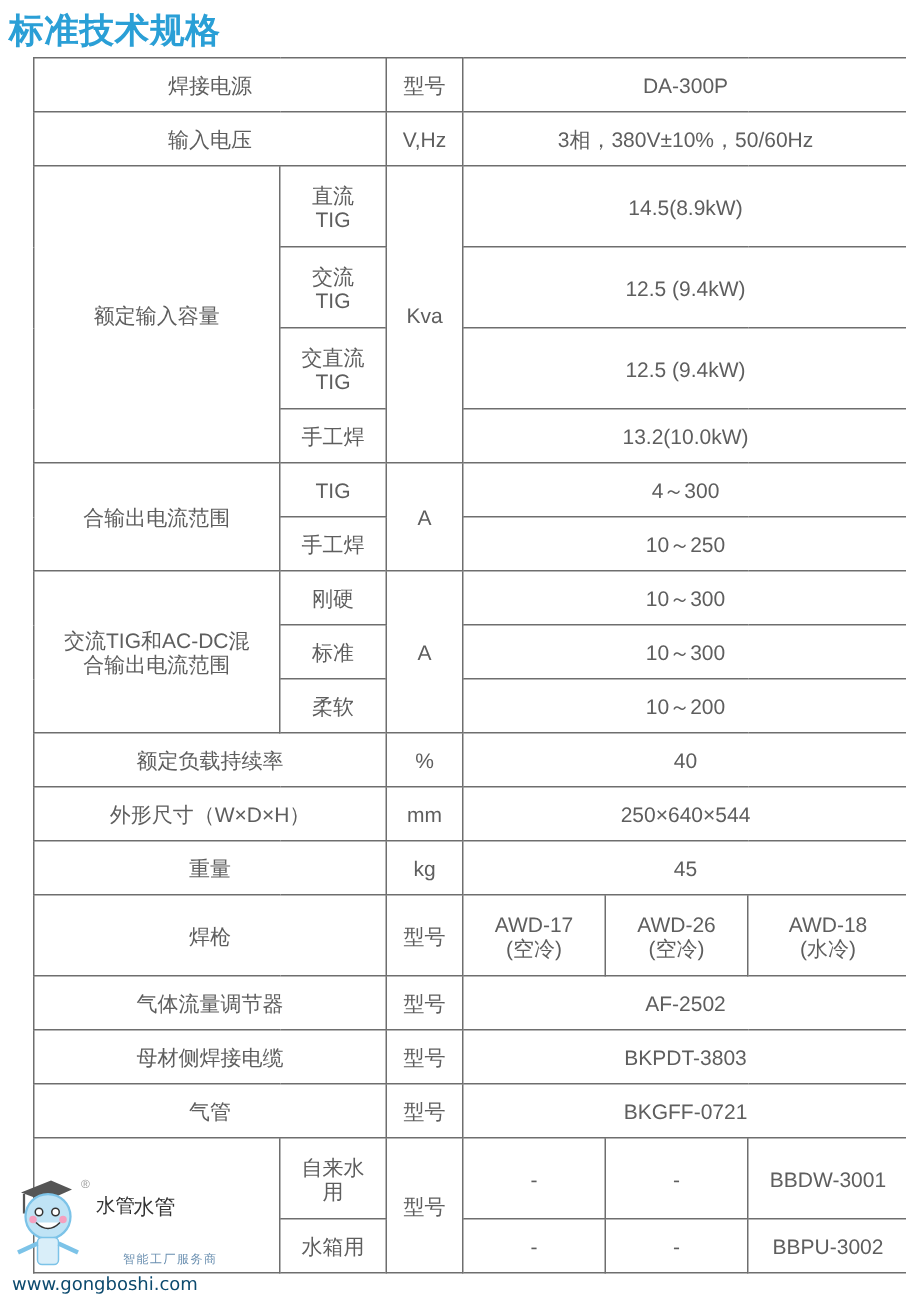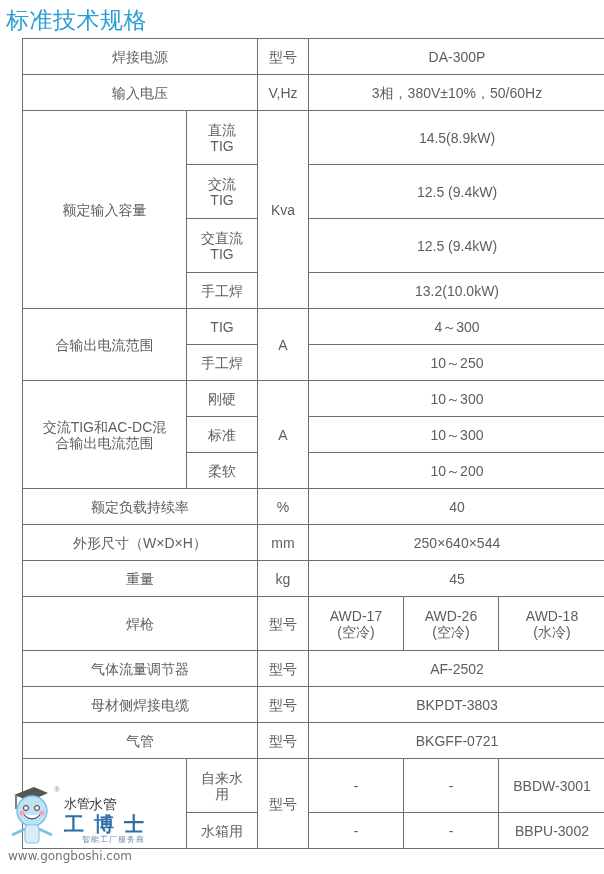--- a/index.html
+++ b/index.html
@@ -1,32 +1,32 @@
 <!DOCTYPE html>
 <html><head>
 <meta charset="utf-8">
 <style>
   html, body { margin:0; padding:0; background:#ffffff; }
   body { width:604px; height:874px; position:relative; overflow:hidden;
          font-family:"Liberation Sans","DejaVu Sans",sans-serif; color:#5a5a5a; }
   .title { position:absolute; left:6px; top:6px; font-size:23px; line-height:28px;
-           color:#2a9fd6; letter-spacing:0.5px; }
+           color:#2a9fd6; letter-spacing:0.5px;font-weight:bold; }
   table.spec { position:absolute; left:6px; top:38px; border-collapse:collapse;
                table-layout:fixed; width:583px;margin-left:16px; }
   table.spec td { border:1px solid #6e6e6e; text-align:center; vertical-align:middle;
                   font-size:14px; line-height:16px; padding:0; color:#5e5e5e; }
   .h36 { height:35px; }
   .h54 { height:53px; }
   .logo { position:absolute; left:8px; top:785px; width:150px; height:64px; }
   .logo .brand { position:absolute; left:56px; top:10px; font-size:13px; color:#333; }
   .logo .big { position:absolute; left:56px; top:26px; font-size:20px; font-weight:bold;
                color:#2f6fa8; letter-spacing:10px; font-family:"DejaVu Serif",serif; }
   .logo .sub { position:absolute; left:74px; top:49px; font-size:8px; color:#6a8fb0; letter-spacing:1px; }
   .logo .reg { position:absolute; left:46px; top:0px; font-size:8px; color:#999; }
-  .url { position:absolute; left:8px; top:849px; font-size:12px; color:#737373;
+  .url { position:absolute; left:8px; top:849px; font-size:12px; color:#0c4a6e;
          font-family:"DejaVu Sans",sans-serif; }
 </style>
 </head>
 <body>
 
 <div class="title">标准技术规格</div>
 
 <table class="spec">
   <colgroup>
     <col style="width:164px">
@@ -189,16 +189,15 @@
     <circle cx="29" cy="23" r="2.5" fill="#fff" stroke="#333" stroke-width="1"></circle>
     <circle cx="14" cy="28" r="2.5" fill="#f5a0c0"></circle>
     <circle cx="34" cy="28" r="2.5" fill="#f5a0c0"></circle>
     <path d="M16,30 Q24,38 32,30" fill="#fff" stroke="#333" stroke-width="1"></path>
     <rect x="17" y="40" width="14" height="18" rx="3" fill="#d9eef9" stroke="#7cc3e8"></rect>
     <path d="M17,44 L4,50" stroke="#7cc3e8" stroke-width="3"></path>
     <path d="M31,44 L44,50" stroke="#7cc3e8" stroke-width="3"></path>
   </svg>
   <span class="reg">®</span>
   <span class="brand">水管</span>
-  <span class="big">工博士</span>
   <span class="sub">智能工厂服务商</span>
 </div>
 <div class="url">www.gongboshi.com</div>
 
 </body></html>

